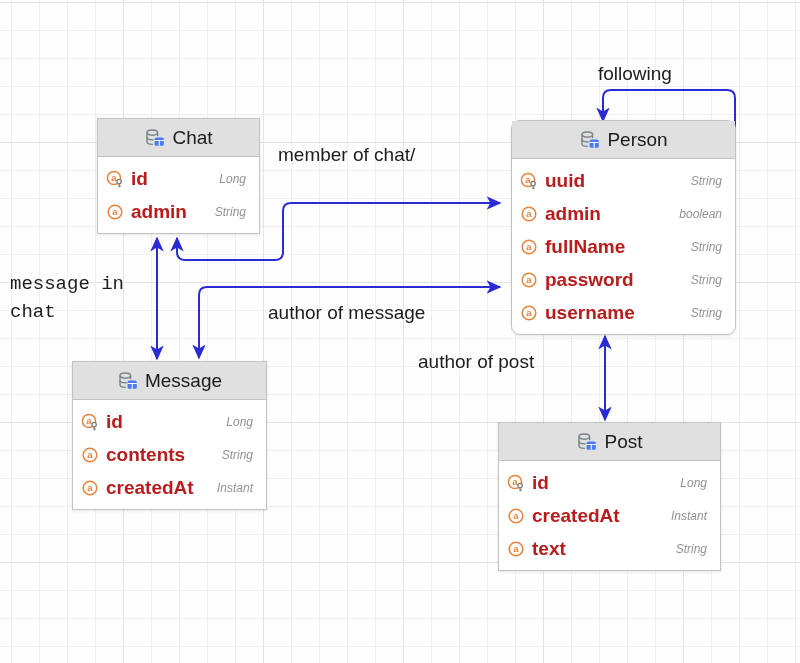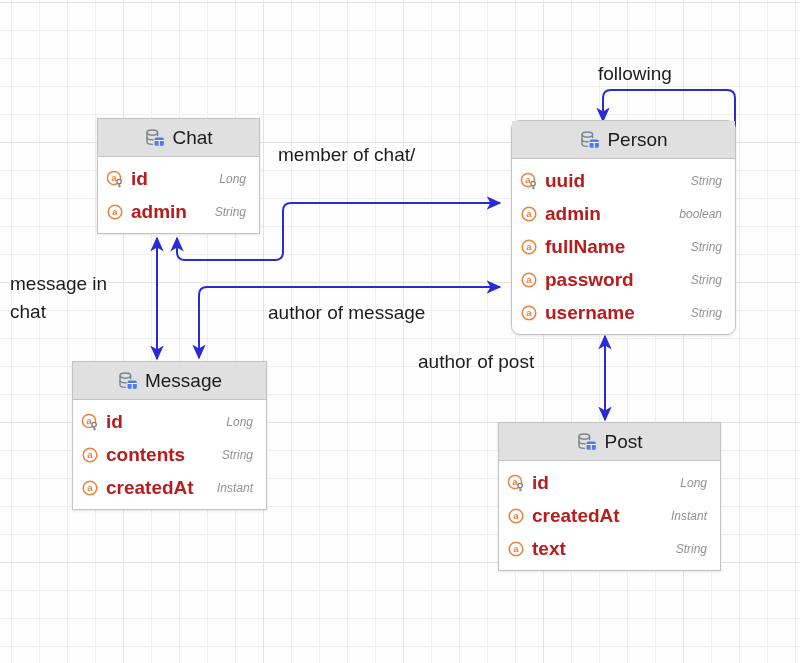--- a/index.html
+++ b/index.html
@@ -66,21 +66,21 @@
     <path class="edge" marker-start="url(#ah)" marker-end="url(#ah)" d="M605,336 L605,420"></path>
     <path class="edge" marker-start="url(#ah)" marker-end="url(#ah)" d="M603,121 L603,98 Q603,90 611,90 L727,90 Q735,90 735,98 L735,214 Q735,222 727,222 L711,222"></path>
   </svg>
 
   <div class="edge-label" style="left:598px; top:60px; width:150px;">
     <span>following</span>
   </div>
   <div class="edge-label" style="left:278px; top:140px; width:186px; line-height:29px;">
     <span>member of chat/</span>
   </div>
-  <div class="edge-label" style="left:10px; top:270px; width:146px;">
+  <div class="edge-label" style="left:10px; top:270px; width:146px;font-family:Liberation Mono, monospace;">
     <span>message in</span>
     <span>chat</span>
   </div>
   <div class="edge-label" style="left:268px; top:299px; width:208px;">
     <span>author of message</span>
   </div>
   <div class="edge-label" style="left:418px; top:348px; width:180px;">
     <span>author of post</span>
   </div>
 

